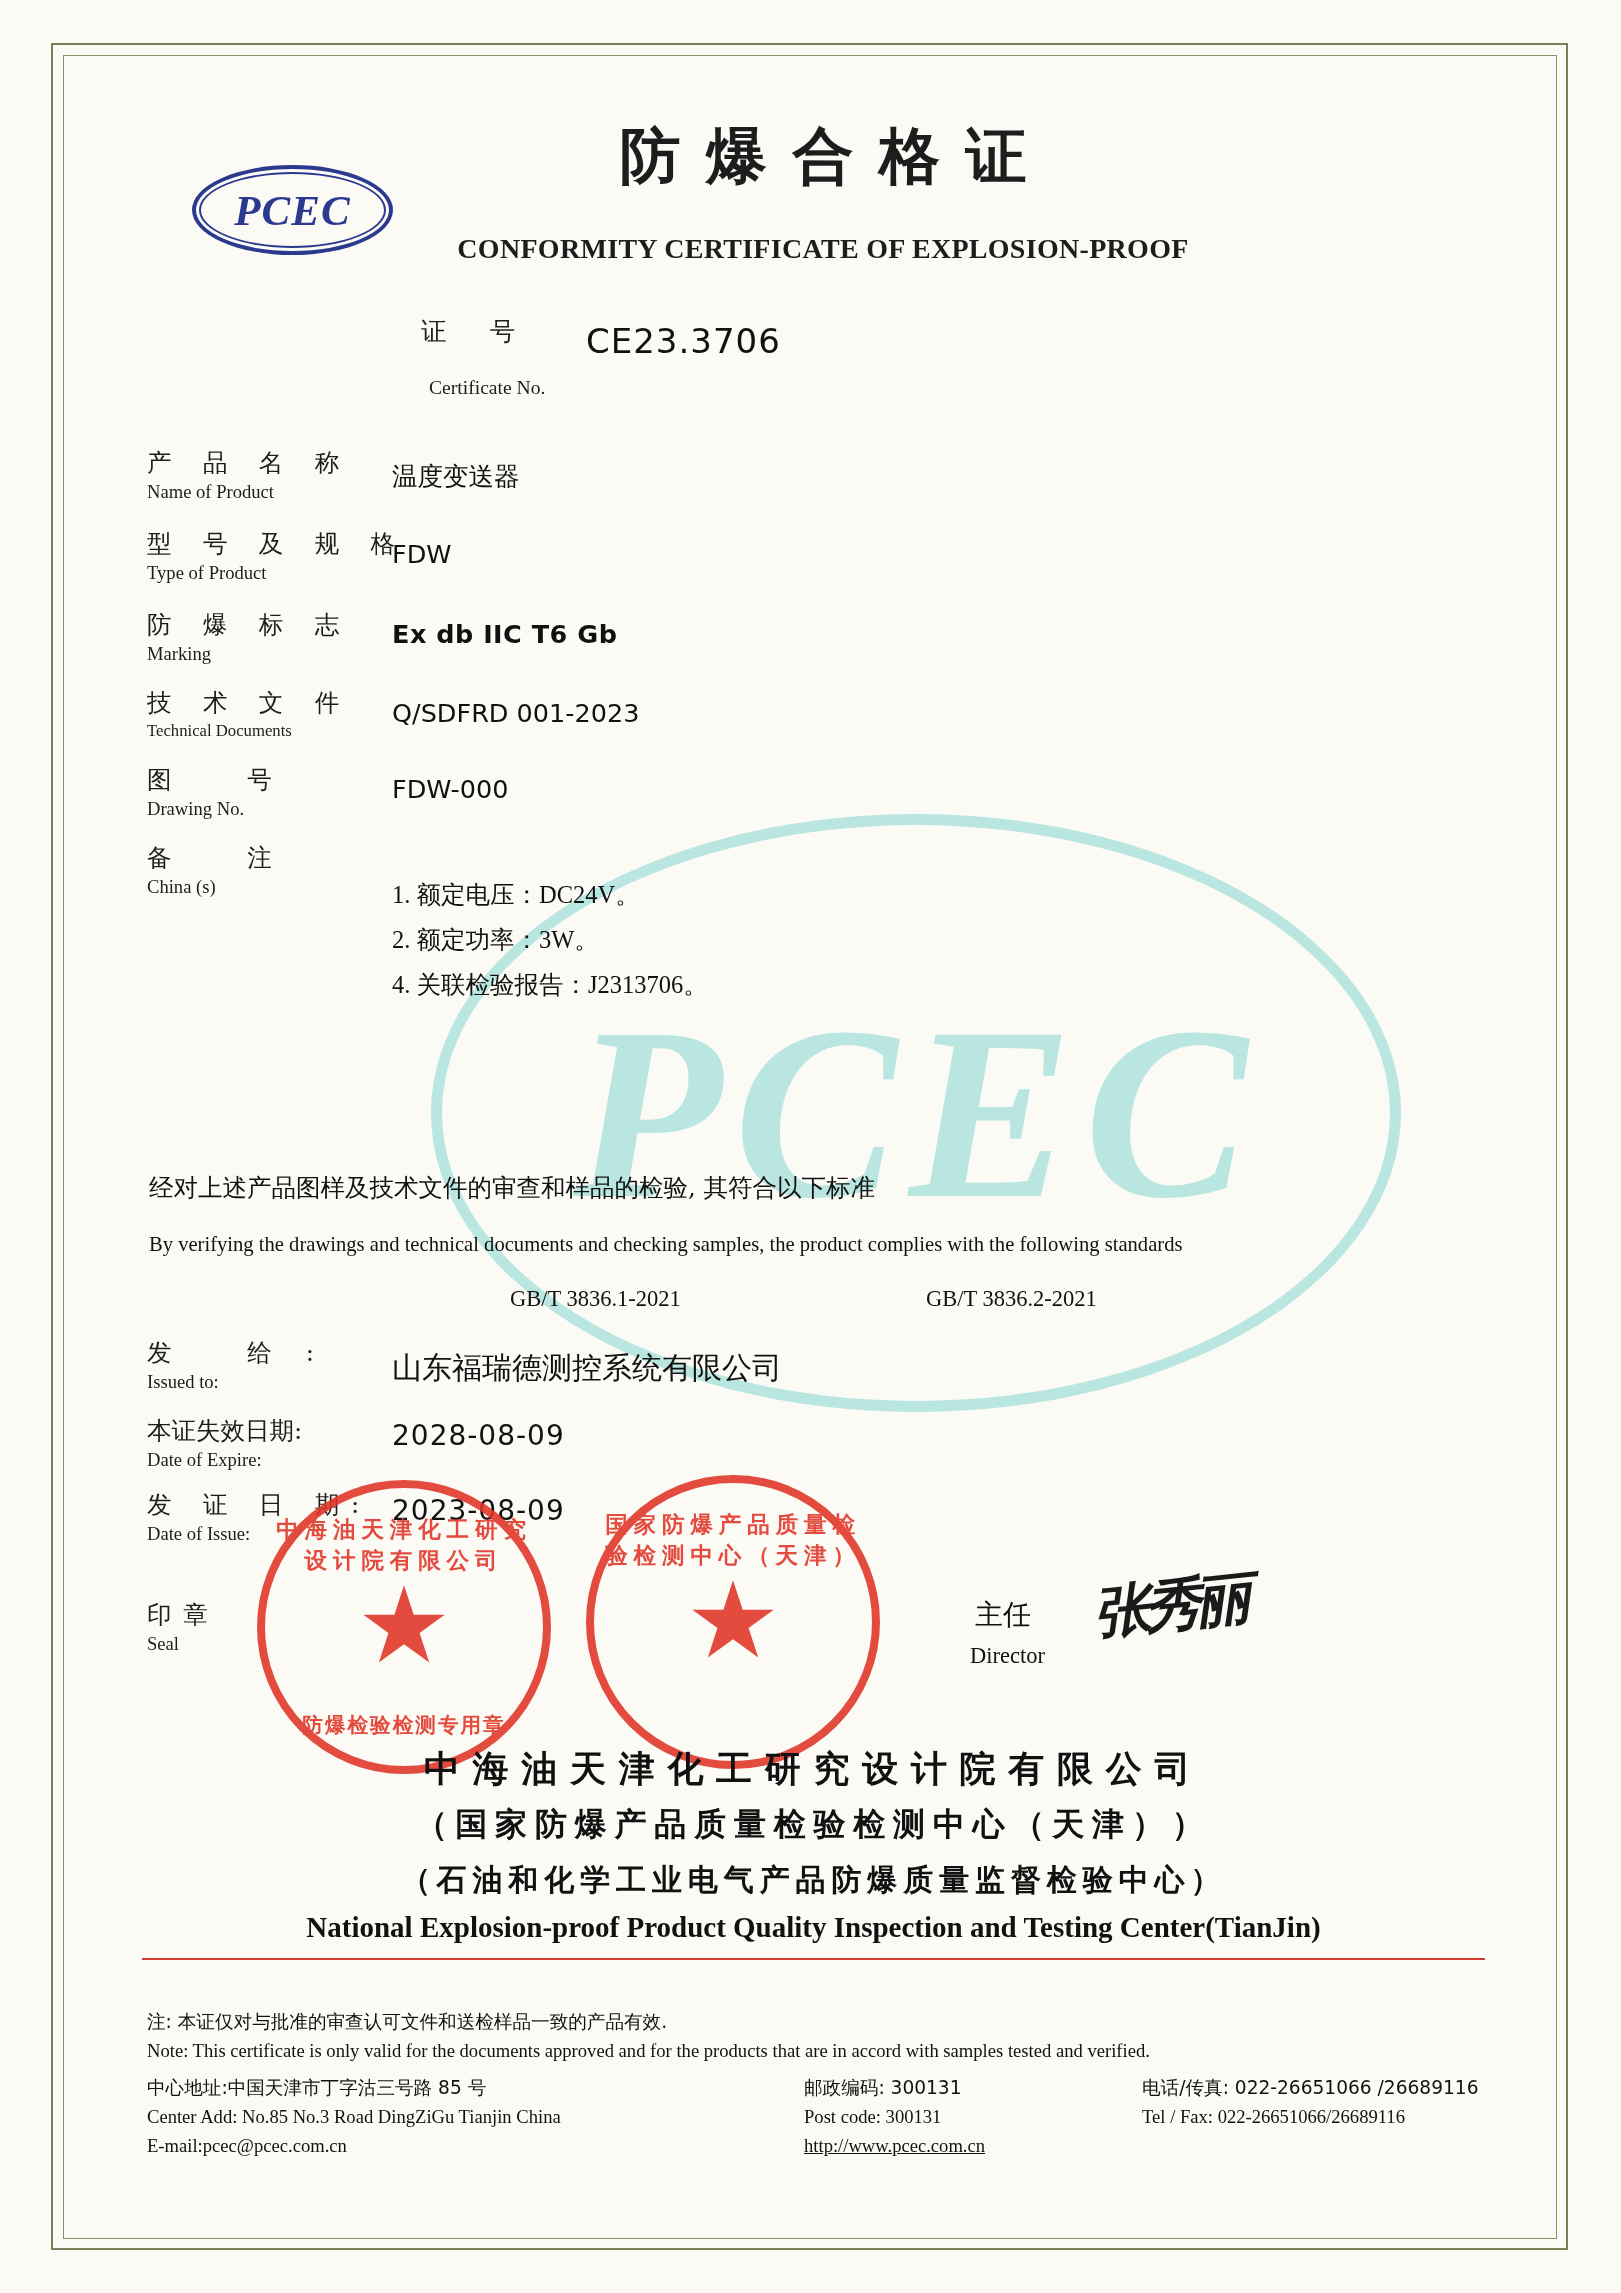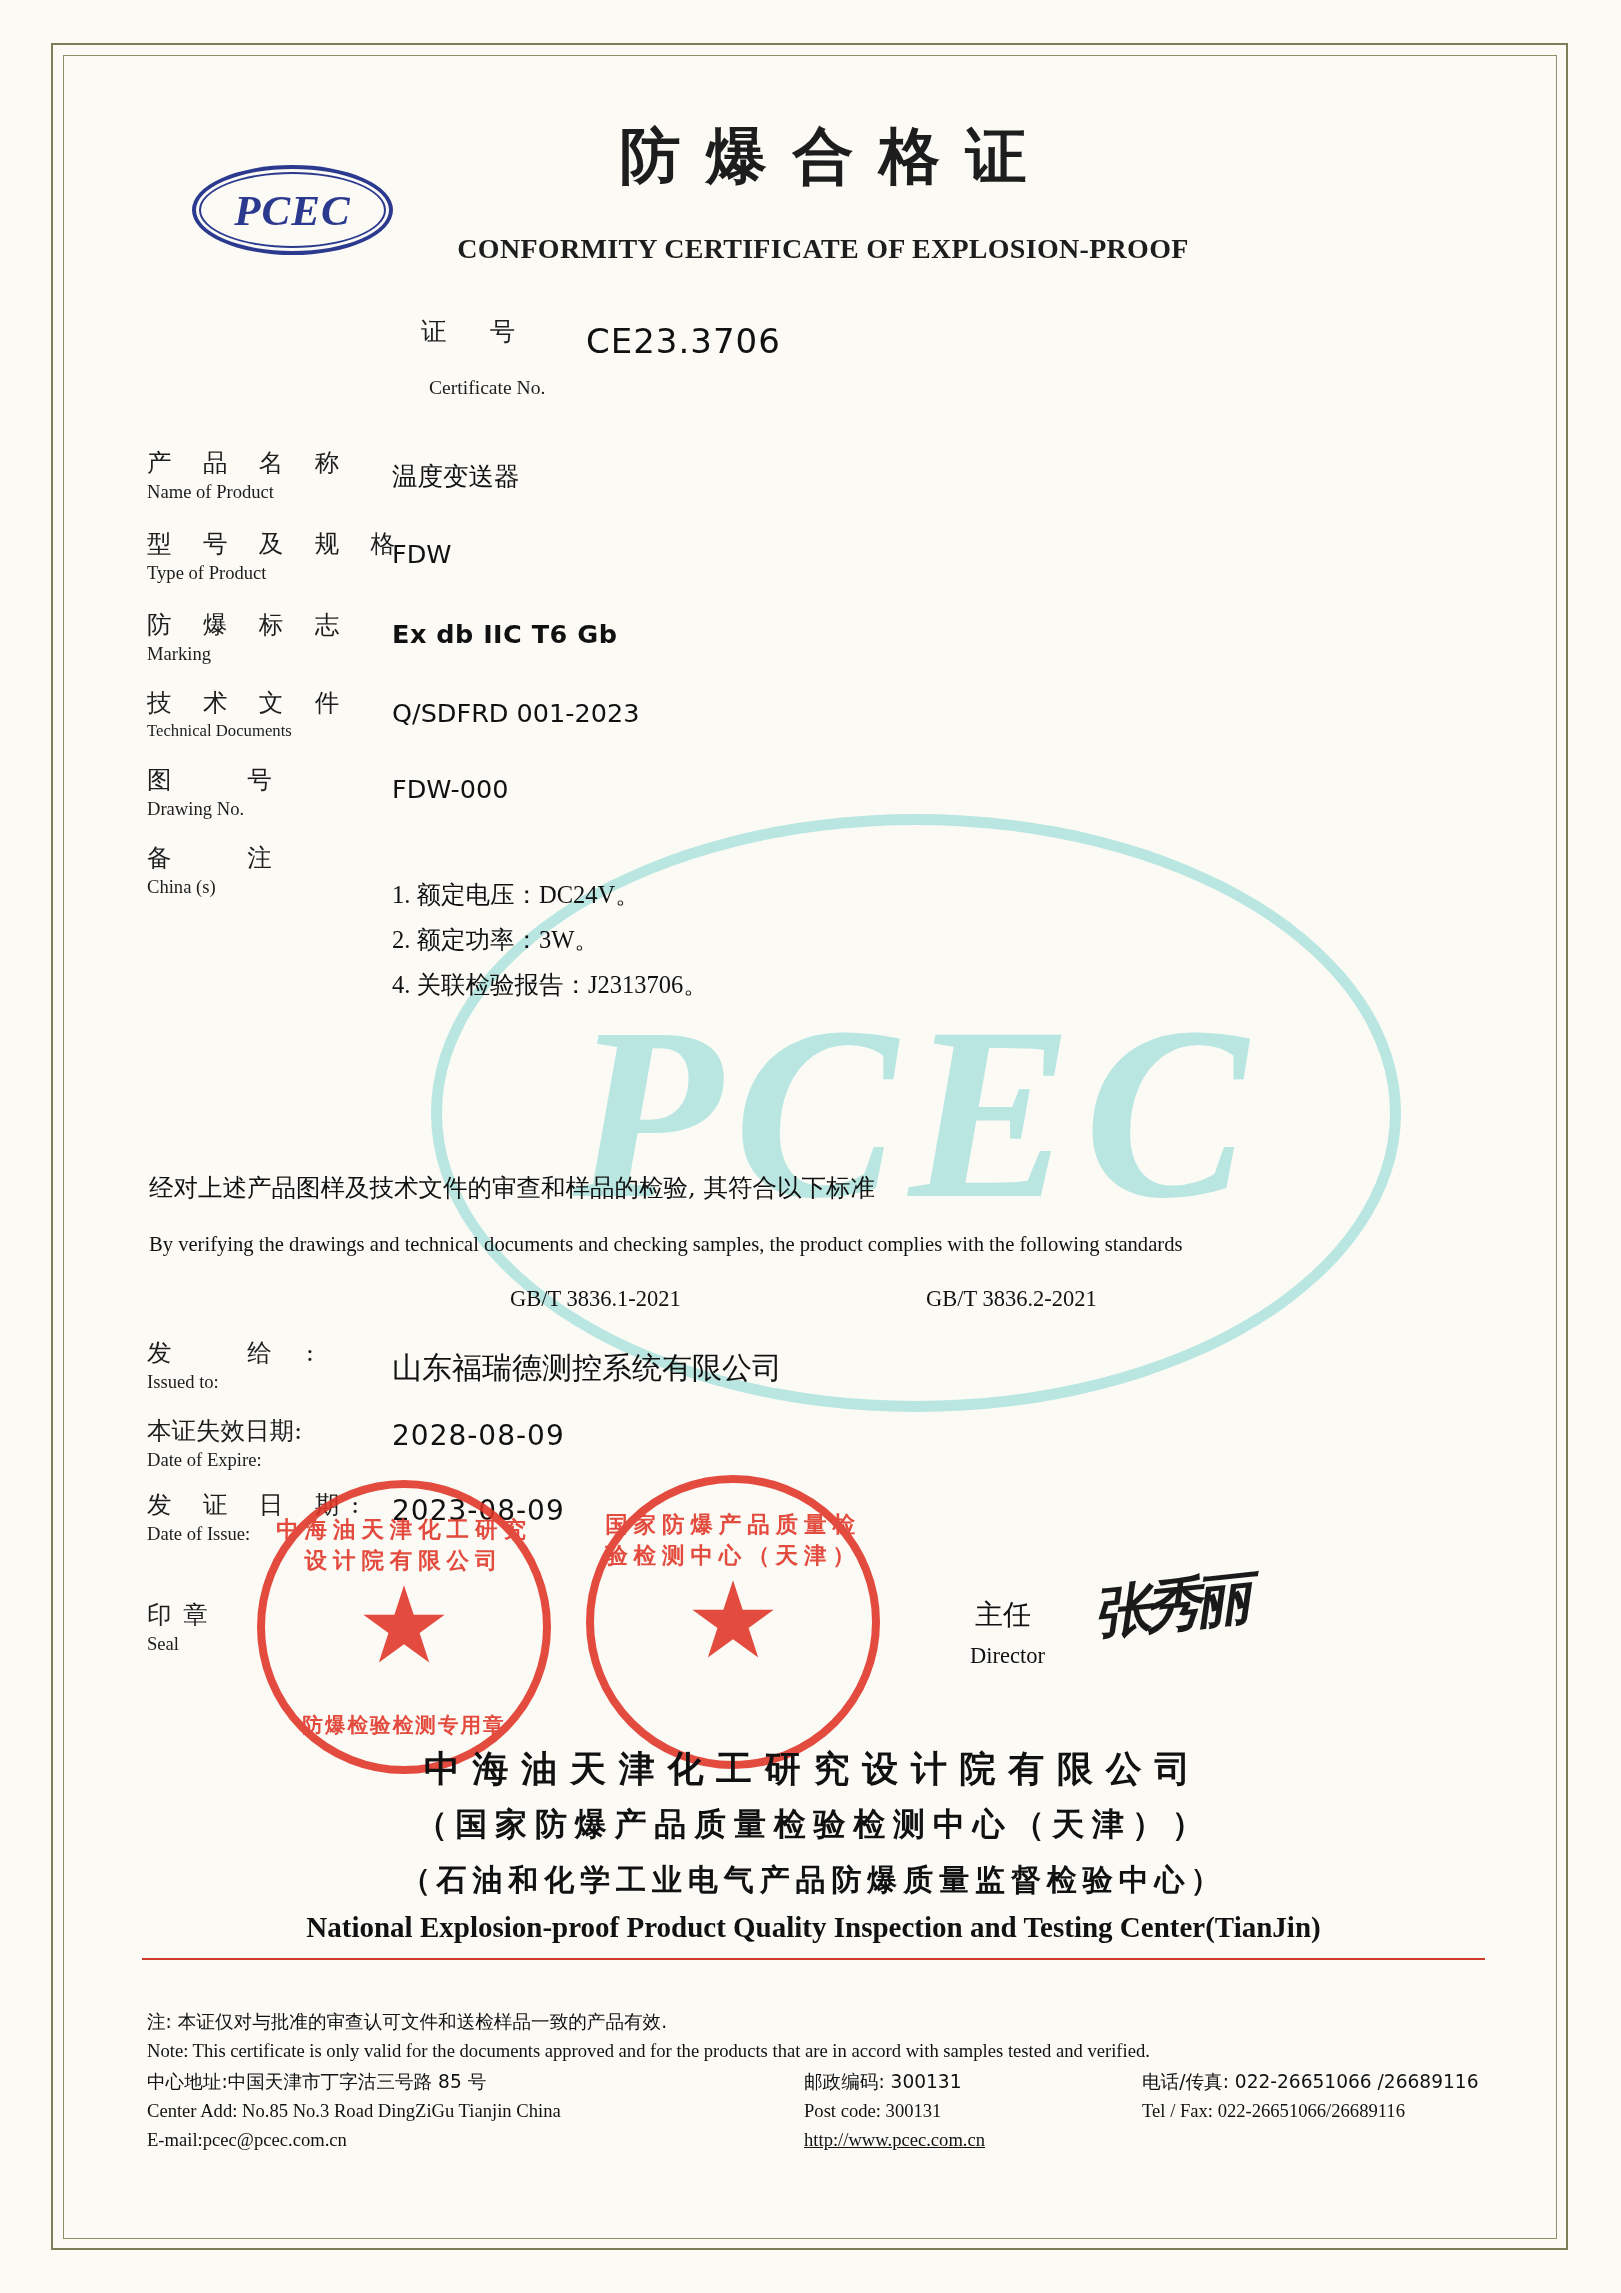--- a/index.html
+++ b/index.html
@@ -374,20 +374,21 @@
   }
   .footer .fl.en {
     font-family: "Liberation Serif", serif;
     font-size: 18.6px;
   }
   .footer-grid {
     position: relative;
   }
   .fcol {
     position: absolute;
+    margin-top: 6px;
   }
   .fcol.c1 { left: 0; }
   .fcol.c2 { left: 657px; }
   .fcol.c3 { left: 995px; }
   .underline-link {
     text-decoration: underline;
   }
 </style>
 </head>
 <body>

